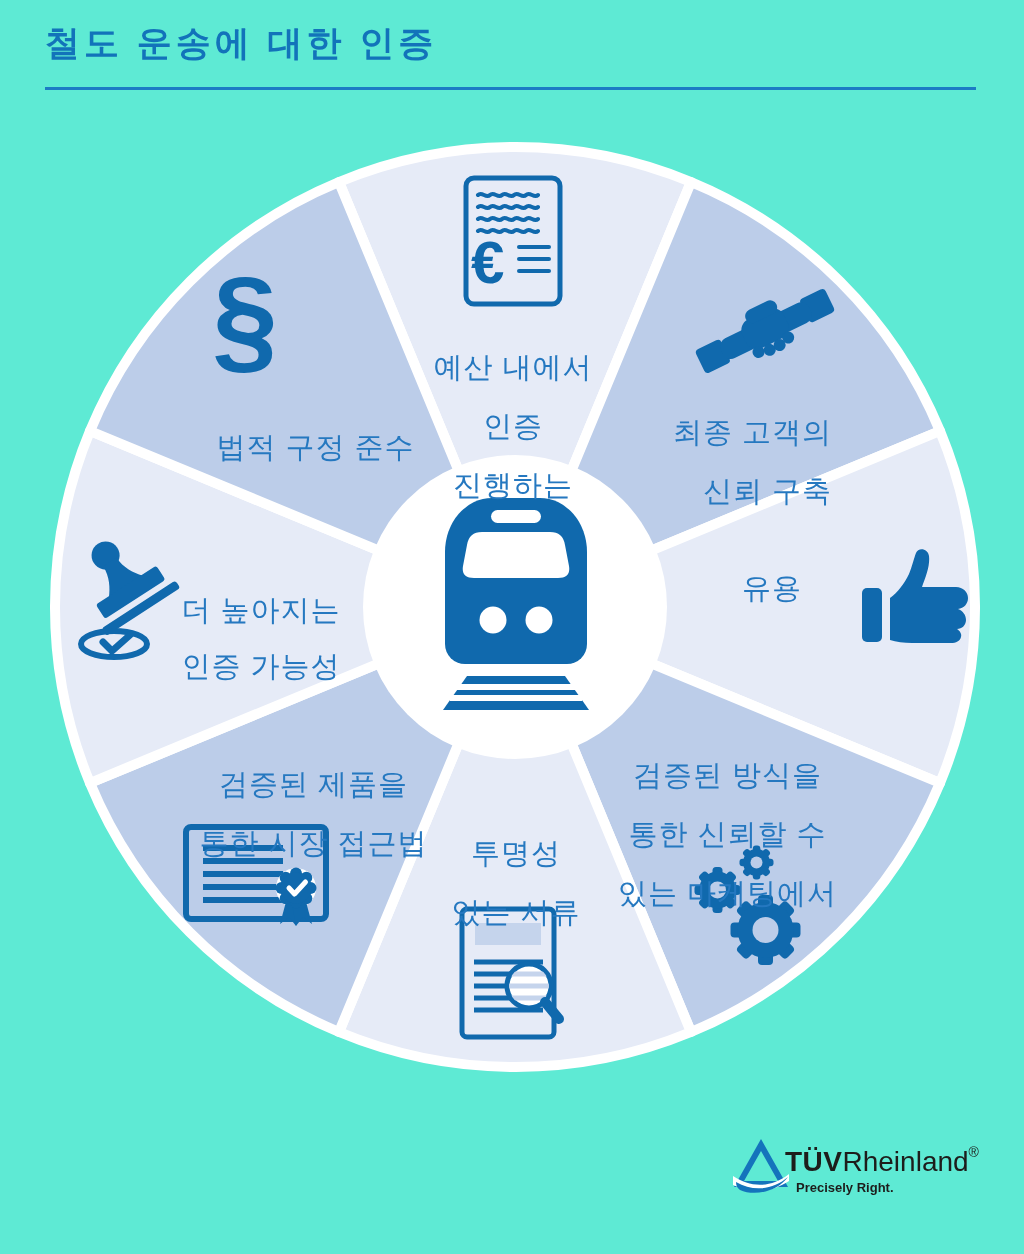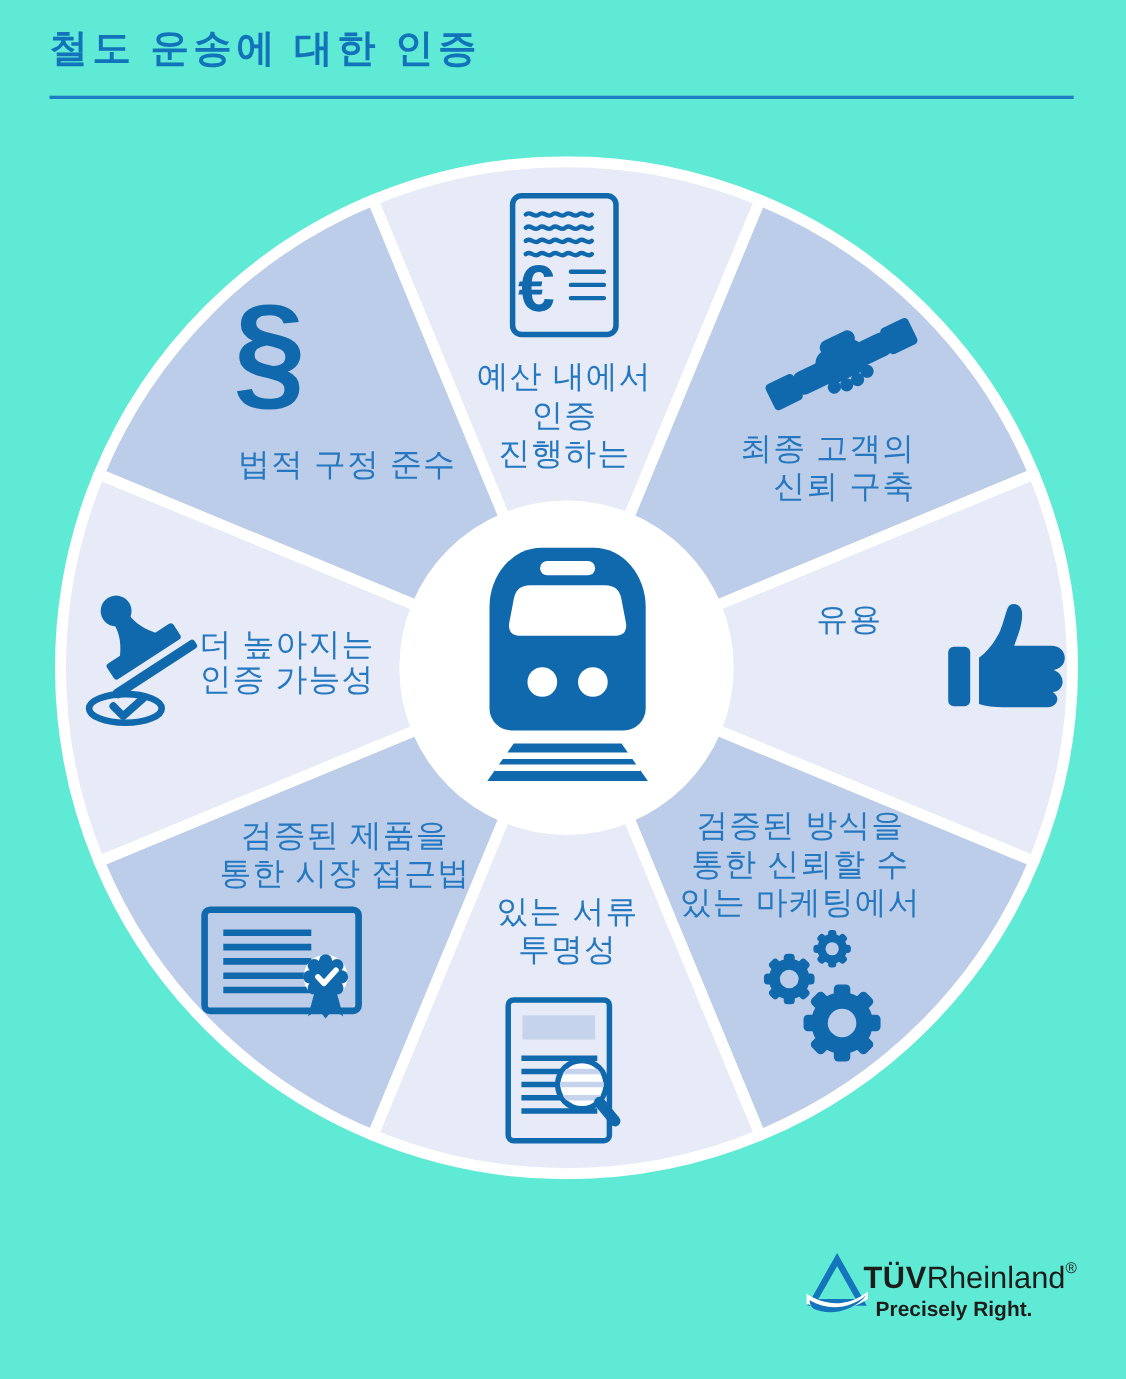--- a/index.html
+++ b/index.html
@@ -12,40 +12,40 @@
     font-size:35px; font-weight:bold; color:#1273ba; letter-spacing:4px;
   }
   .rule { position:absolute; left:45px; top:87px; width:931px; height:3px; background:#1c7cc4; }
   .wheel { position:absolute; left:50px; top:142px; width:930px; height:930px; }
   .icon { position:absolute; }
   .icon svg { display:block; overflow:visible; }
   .seg-label {
     position:absolute; text-align:center; color:#2578c0;
     font-size:29px; line-height:35px; letter-spacing:1px;
   }
-  .seg-label .line { display:block; }
+  .seg-label .line { display:block;margin-top:24px; }
   .label-s1 { left:383px; top:326px; width:260px; }
   .label-s2 { left:572px; top:391px; width:260px;text-align:right; }
   .label-s3 { left:652px; top:548px; width:240px; line-height:33px; }
   .label-s4 { left:595px; top:734px; width:265px; }
   .label-s5 { left:396px; top:812px; width:240px; }
   .label-s6 { left:171px; top:743px; width:285px; }
   .label-s7 { left:141px; top:570px; width:240px; line-height:32px; }
   .label-s8 { left:173px; top:406px; width:285px; }
   .section-glyph {
     position:absolute; left:200px; top:258px; width:90px; height:130px;
     color:#1069ad; font-weight:bold; font-size:118px; line-height:122px; text-align:center;
   }
   .logo { position:absolute; left:733px; top:1136px; width:260px; height:72px; }
   .logo-triangle { position:absolute; left:0; top:2px; }
   .logo-text { position:absolute; left:52px; top:8px; color:#1d1d1b; white-space:nowrap; }
   .brand-bold { font-size:28px; font-weight:bold; letter-spacing:0.5px; }
   .brand-regular { font-size:28px; font-weight:normal; }
   .registered { font-size:14px; vertical-align:14px; }
-  .tagline { position:absolute; left:63px; top:44px; color:#1d1d1b; font-size:19px; font-weight:bold; }
+  .tagline { position:absolute; left:63px; top:44px; color:#1d1d1b; font-size:13px; font-weight:bold; }
 </style>
 </head>
 <body>
 
 <div class="page">
 
   <div class="title">철도 운송에 대한 인증</div>
   <div class="rule"></div>
 
   <svg class="wheel" width="930" height="930" viewBox="0 0 930 930">
@@ -185,22 +185,22 @@
       <circle cx="70" cy="80" r="22" fill="#ffffff" stroke="#1069ad" stroke-width="5"></circle>
       <g clip-path="url(#magClip)" stroke="#c5d4ec" stroke-width="5">
         <line x1="50" y1="68" x2="92" y2="68"></line>
         <line x1="50" y1="80" x2="92" y2="80"></line>
         <line x1="50" y1="92" x2="92" y2="92"></line>
       </g>
       <line x1="86" y1="96" x2="100" y2="113" stroke="#1069ad" stroke-width="10" stroke-linecap="round"></line>
     </svg>
   </div>
   <div class="seg-label label-s5">
+    <span class="line">투명성</span>
     <span class="line">있는 서류</span>
-    <span class="line">투명성</span>
   </div>
 
   <div class="icon" style="left:183px; top:824px;">
     <svg width="148" height="108" viewBox="0 0 148 108">
       <rect x="3" y="3" width="140" height="92" rx="5" fill="none" stroke="#1069ad" stroke-width="6"></rect>
       <g stroke="#1069ad" stroke-width="6">
         <line x1="20" y1="24" x2="100" y2="24"></line>
         <line x1="20" y1="37" x2="100" y2="37"></line>
         <line x1="20" y1="50" x2="100" y2="50"></line>
         <line x1="20" y1="63" x2="100" y2="63"></line>

